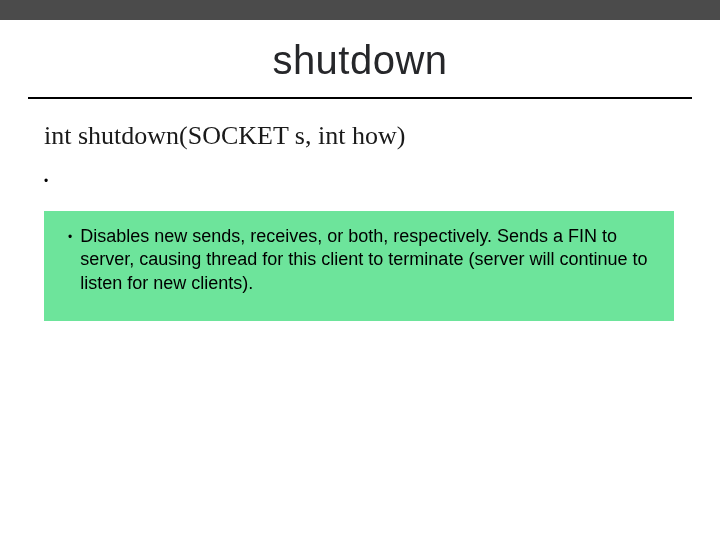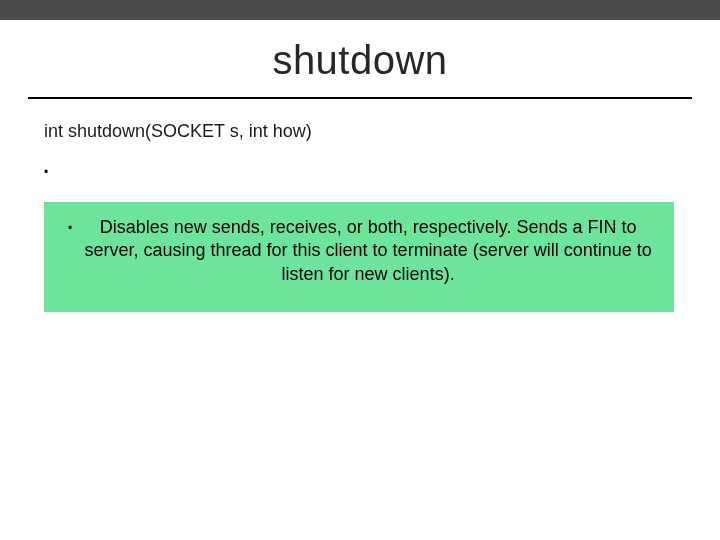--- a/index.html
+++ b/index.html
@@ -14,22 +14,22 @@
     color: #26272a;
     letter-spacing: 0.5px;
   }
   .hr {
     margin: 14px 28px 0 28px;
     border: none;
     border-top: 2.5px solid #000;
   }
   .content { padding: 22px 34px 0 44px; }
   .sig {
-    font-family: Liberation Sans, sans-serif;
-    font-size: 18px;
+    font-family: Liberation Serif, serif;
+    font-size: 26px;
     color: #1a1a1a;
     margin-bottom: 18px;
     white-space: pre;
   }
   .bullet-row {
     display: flex;
     align-items: flex-start;
     margin-bottom: 18px;
   }
   .bullet-dot {
@@ -58,21 +58,20 @@
     line-height: 24px;
     margin-right: 8px;
     margin-left: 6px;
     color: #000;
   }
   .desc {
     font-family: Arial, Helvetica, sans-serif;
     font-size: 18px;
     line-height: 1.3;
     color: #000;
-    text-align: center;
   }
 </style>
 </head>
 <body>
 
 <div class="slide">
   <div class="topbar"></div>
 
   <div class="title-wrap">
     <div class="title">shutdown</div>

